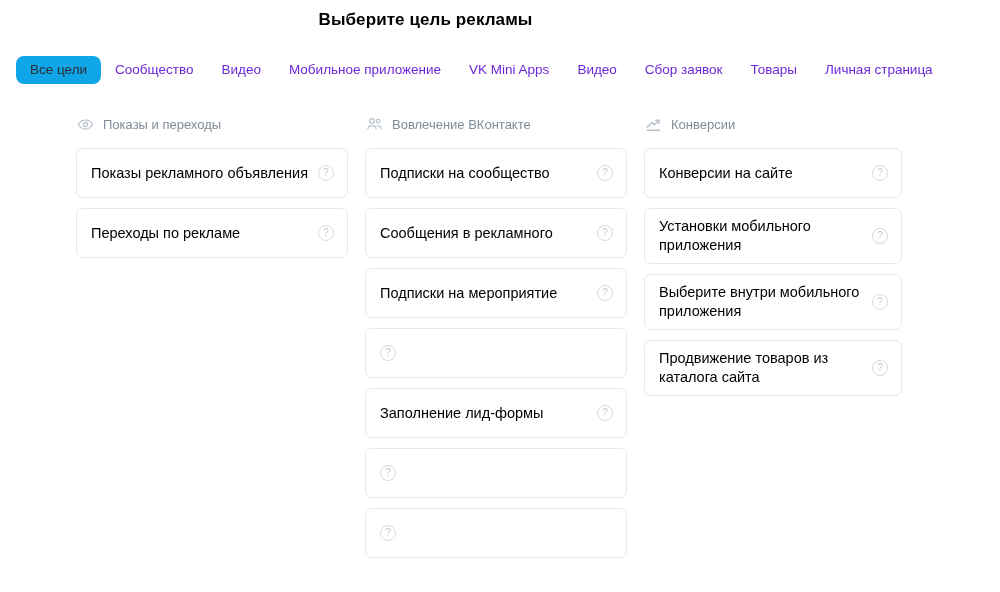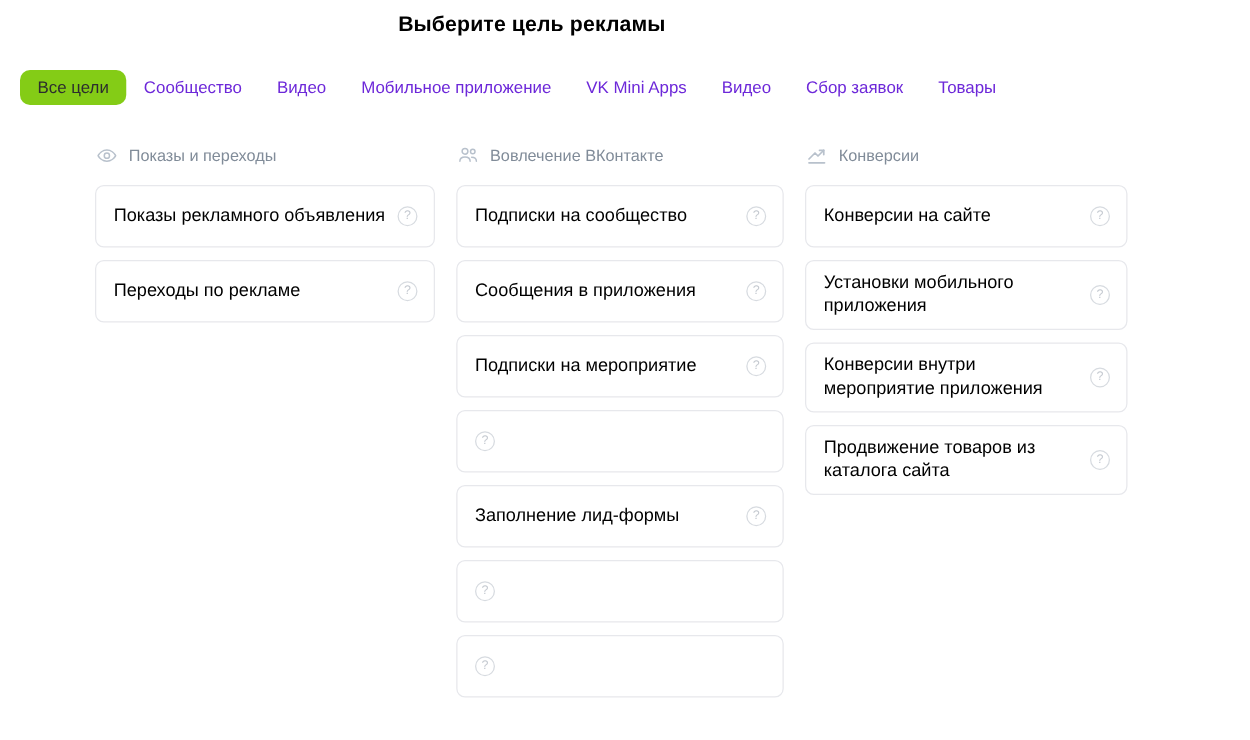--- a/index.html
+++ b/index.html
@@ -42,21 +42,21 @@
   .tab {
     font-size: 13.5px;
     color: #6d28d9;
     padding: 6px 14px;
     border-radius: 8px;
     white-space: nowrap;
     cursor: pointer;
     line-height: 16px;
   }
   .tab.active {
-    background: #84cc16;
+    background: #0ea5e9;
     color: #2c2d2e;
     font-weight: 400;
   }
 
   
   .columns {
     position: absolute;
     top: 112px;
     left: 0;
     width: 1000px;
@@ -135,20 +135,21 @@
 
 <div class="tabs">
     <div class="tab active">Все цели</div>
     <div class="tab">Сообщество</div>
     <div class="tab">Видео</div>
     <div class="tab">Мобильное приложение</div>
     <div class="tab">VK Mini Apps</div>
     <div class="tab">Видео</div>
     <div class="tab">Сбор заявок</div>
     <div class="tab">Товары</div>
+    <div class="tab">Личная страница</div>
   </div>
 
 <div class="columns">
     <div class="column col-1">
       <div class="col-header">
         <span class="col-icon">
           <svg width="17" height="17" viewBox="0 0 17 17" fill="none">
             <path d="M8.5 4C4.9 4 2.3 7 1.6 8.2c-.2.2-.2.4 0 .6C2.3 10 4.9 13 8.5 13s6.2-3 6.9-4.2c.2-.2.2-.4 0-.6C14.7 7 12.1 4 8.5 4z" stroke="currentColor" stroke-width="1.2"></path>
             <circle cx="8.5" cy="8.5" r="2.1" stroke="currentColor" stroke-width="1.2"></circle>
           </svg>
@@ -174,21 +175,21 @@
             <path d="M11.3 9.8c2 0 3.8 1 3.8 3.2" stroke="currentColor" stroke-width="1.2" stroke-linecap="round"></path>
           </svg>
         </span>
         <span class="col-header-label">Вовлечение ВКонтакте</span>
       </div>
       <div class="card">
         <span class="card-label">Подписки на сообщество</span>
         <span class="help-icon">?</span>
       </div>
       <div class="card">
-        <span class="card-label">Сообщения в приложения</span>
+        <span class="card-label">Сообщения в рекламного</span>
         <span class="help-icon">?</span>
       </div>
       <div class="card">
         <span class="card-label">Подписки на мероприятие</span>
         <span class="help-icon">?</span>
       </div>
       <div class="card">
         <span class="help-icon">?</span>
       </div>
       <div class="card">
@@ -215,21 +216,21 @@
       </div>
       <div class="card">
         <span class="card-label">Конверсии на сайте</span>
         <span class="help-icon">?</span>
       </div>
       <div class="card">
         <span class="card-label">Установки мобильного приложения</span>
         <span class="help-icon">?</span>
       </div>
       <div class="card">
-        <span class="card-label">Конверсии внутри мероприятие приложения</span>
+        <span class="card-label">Выберите внутри мобильного приложения</span>
         <span class="help-icon">?</span>
       </div>
       <div class="card">
         <span class="card-label">Продвижение товаров из каталога сайта</span>
         <span class="help-icon">?</span>
       </div>
     </div>
   </div>
 
 </body></html>

